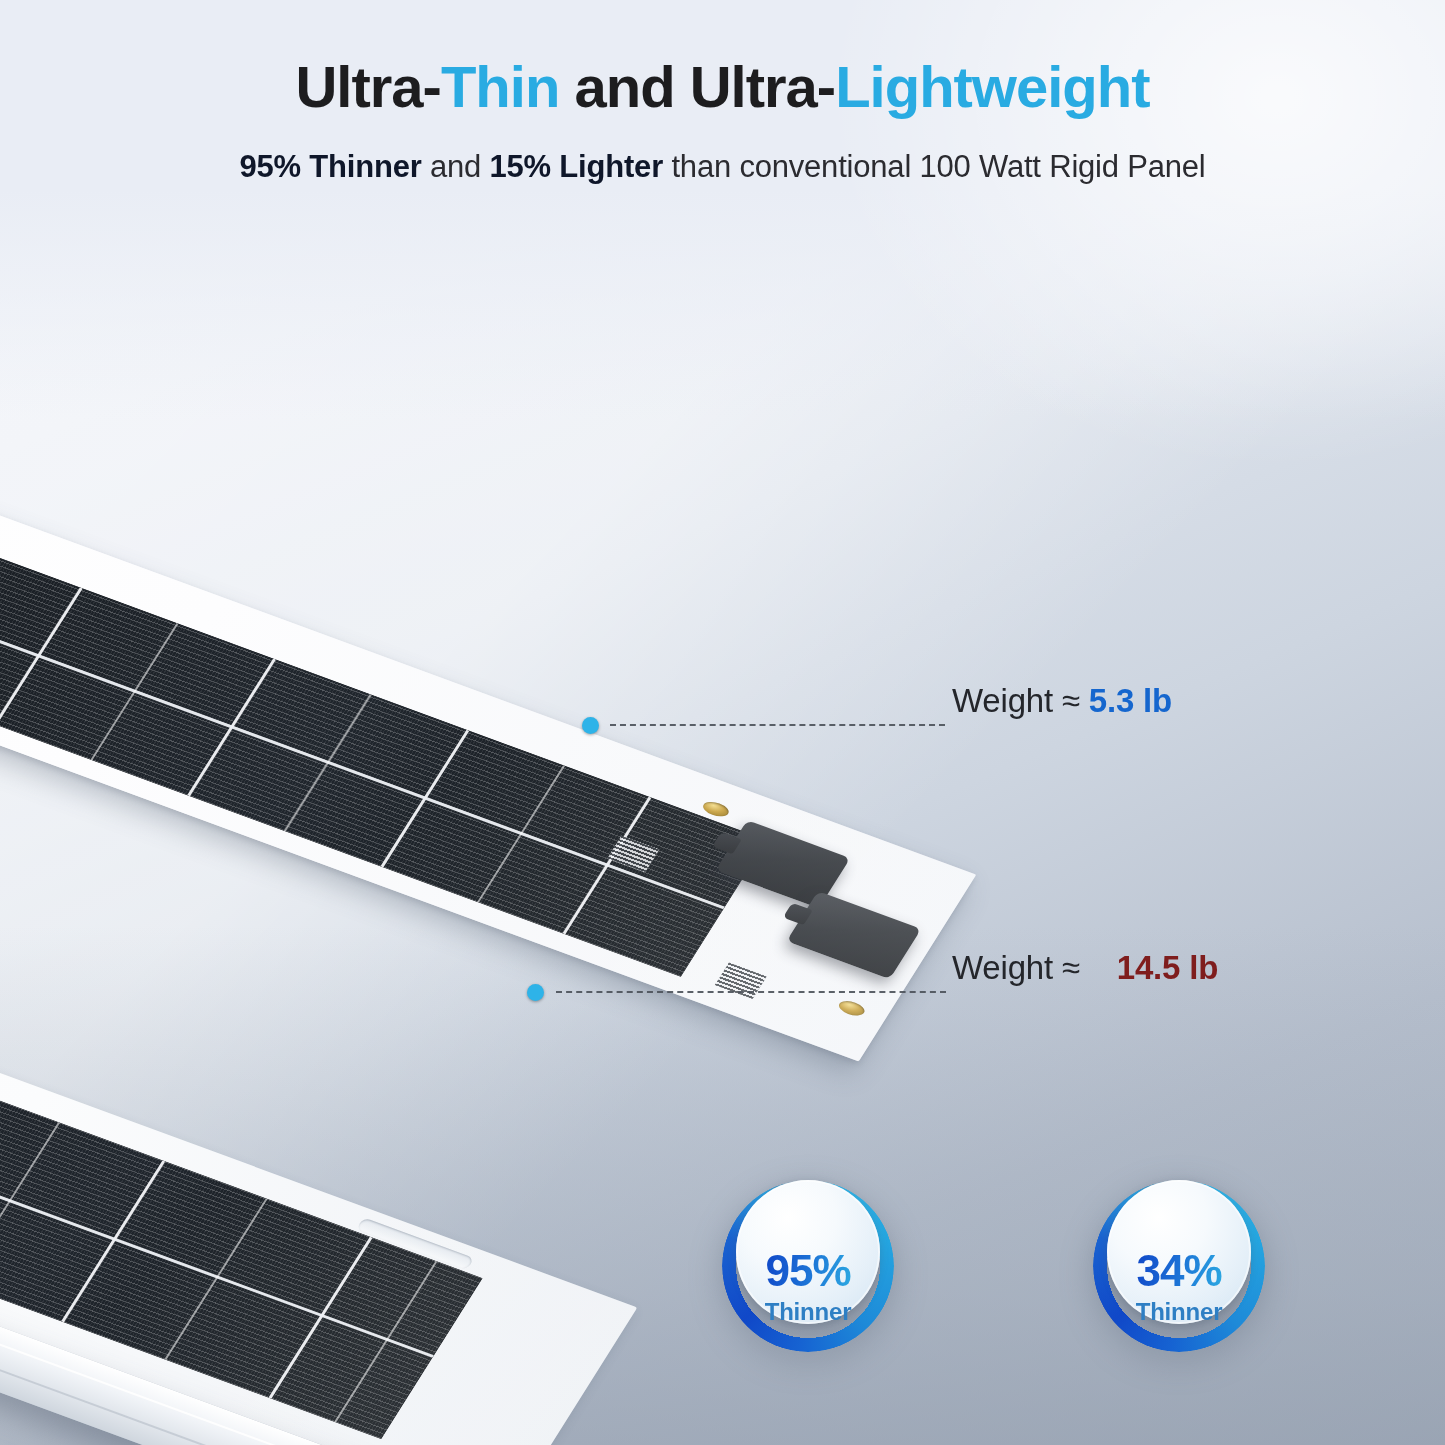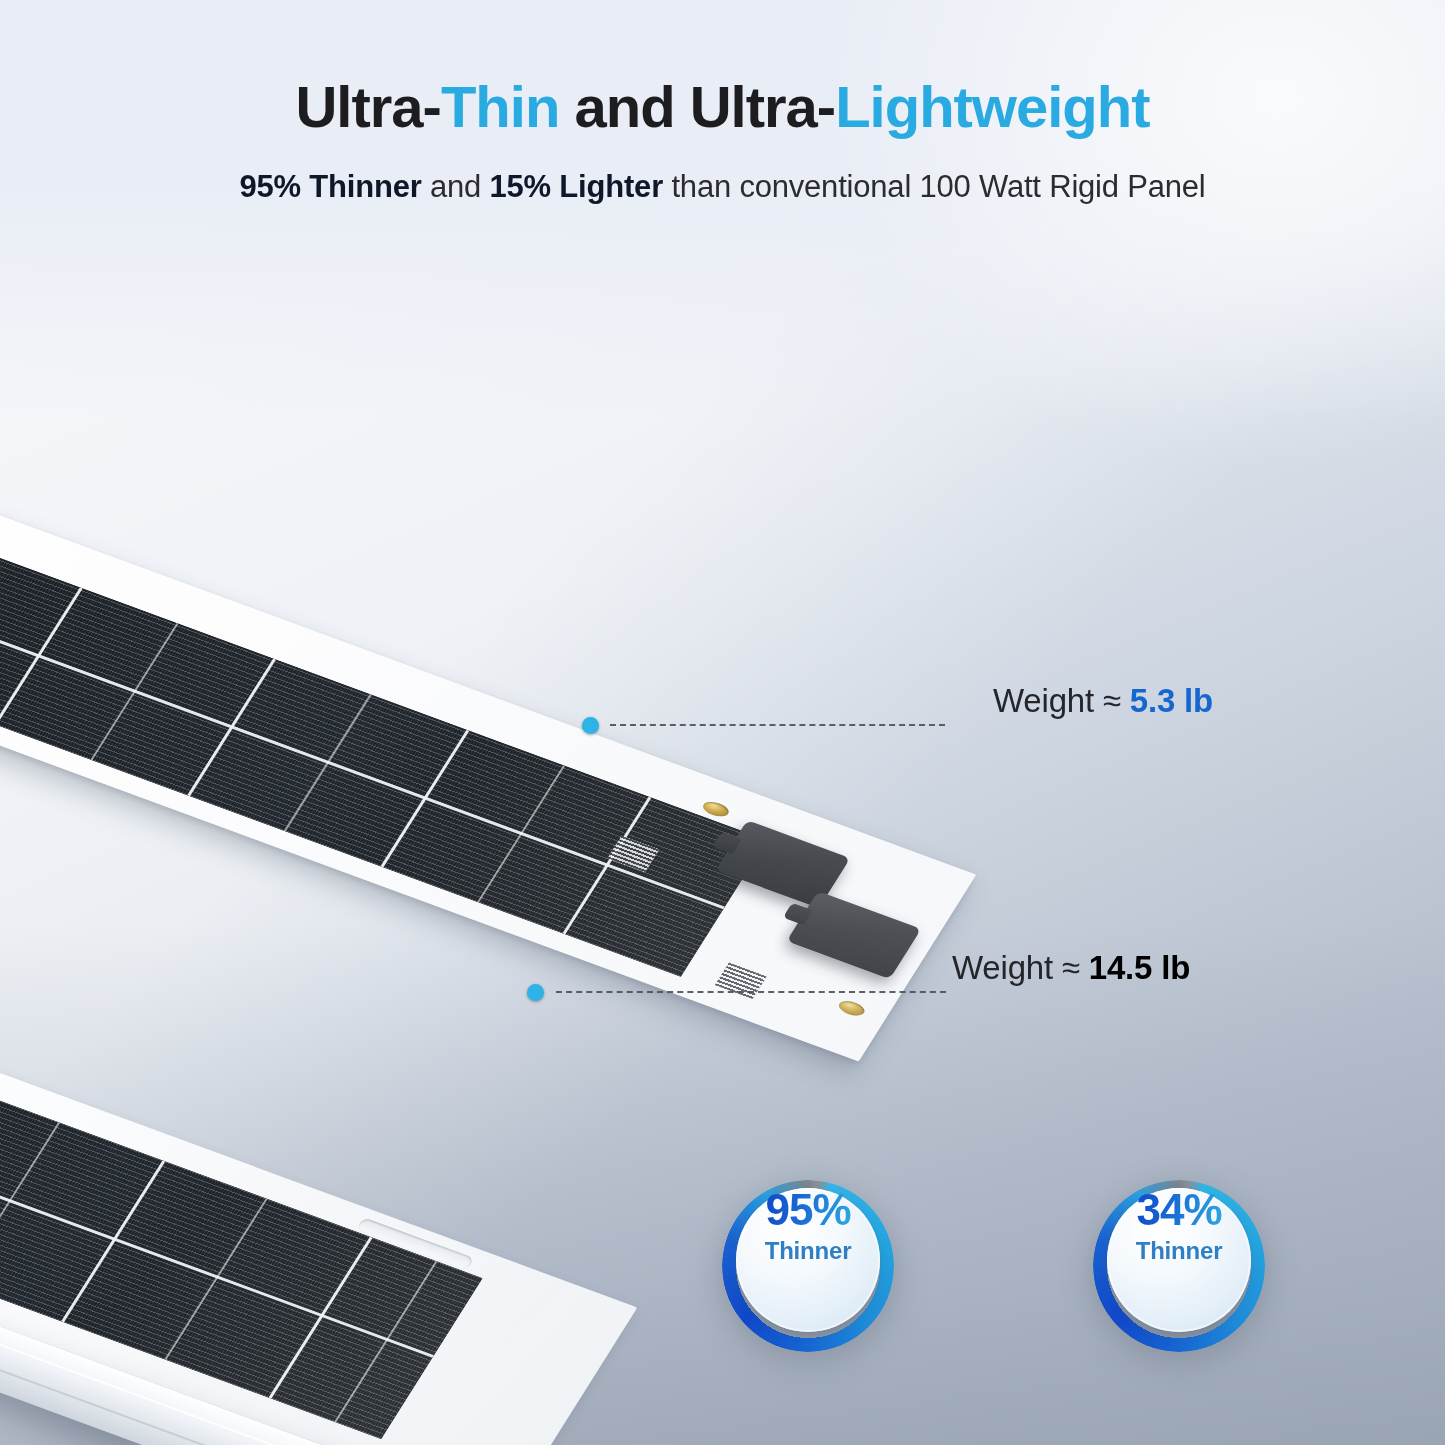--- a/index.html
+++ b/index.html
@@ -34,21 +34,21 @@
     background:radial-gradient(ellipse at 60% 35%, rgba(255,255,255,0.75) 0%, rgba(255,255,255,0.0) 65%);
   }
   .bg-bottom-dark{
     position:absolute;left:0;bottom:0;width:1445px;height:520px;
     background:linear-gradient(180deg,rgba(150,161,176,0) 0%,rgba(150,161,176,0.35) 70%,rgba(143,154,170,0.5) 100%);
   }
 
   
   .header{position:absolute;left:0;top:0;width:1445px;text-align:center;}
   .headline{
-    margin:0;padding-top:76px;
+    margin:0;padding-top:56px;
     font-size:58px;font-weight:bold;letter-spacing:-1px;
     color:#1d1d1f;line-height:1.06;white-space:nowrap;
   }
   .headline .cy{color:#29ABE2;}
   .subline{
     margin:0;padding-top:32px;
     font-size:31px;color:#2b2b30;white-space:nowrap;letter-spacing:-0.2px;
   }
   .subline b{font-weight:bold;color:#0f172a;}
 
@@ -150,43 +150,43 @@
     position:absolute;width:17px;height:17px;border-radius:50%;
     background:#2EB3E8;box-shadow:0 1px 3px rgba(0,0,0,.35);
   }
   .leader{
     position:absolute;height:0;border-top:2px dashed #4b5159;opacity:.9;
   }
   .callout{position:absolute;white-space:nowrap;}
   .co-line{font-size:33px;color:#24262b;letter-spacing:-0.2px;line-height:1.62;}
   .co-line b{font-weight:bold;}
   .co-blue b{color:#1566CE;}
-  .co-dark b{color:#000000;}
+  .co-dark b{color:#7f1d1d;margin-left:28px;}
 
   
   .badge{
     position:absolute;width:172px;height:172px;border-radius:50%;
     filter:drop-shadow(0 9px 16px rgba(70,82,100,0.33));
   }
   .badge-ring{
     position:absolute;inset:0;border-radius:50%;
     background:conic-gradient(from 0deg,
       #7d858f 0deg, #8a9199 7deg,
       #33B4E6 16deg, #25A6E0 70deg,
       #1E8AD8 135deg, #1663D2 185deg,
       #1048C8 230deg, #1A63D0 290deg,
       #2A9FDE 330deg, #7d858f 360deg);
     -webkit-mask:radial-gradient(circle, transparent 0 72px, #000 72px, #000 86px, transparent 86px);
             mask:radial-gradient(circle, transparent 0 72px, #000 72px, #000 86px, transparent 86px);
   }
   .badge-inner{
-    position:absolute;left:14px;top:8px;width:144px;height:144px;border-radius:50%;
+    position:absolute;left:14px;top:0;width:144px;height:144px;border-radius:50%;
     background:radial-gradient(circle at 36% 26%, #ffffff 0%, #f6fafd 34%, #e4eff8 68%, #cfe2f1 100%);
     box-shadow:0 3px 9px rgba(70,82,100,0.28), 0 0 0 2px rgba(255,255,255,0.55) inset;
-    display:flex;flex-direction:column;align-items:center;justify-content:flex-start;
+    display:flex;flex-direction:column;align-items:center;justify-content:flex-end;
   }
   .badge-pct{
     font-size:44px;font-weight:bold;letter-spacing:-1px;line-height:1;
     background:linear-gradient(100deg,#1048C8 0%,#1A6AD4 42%,#2CA9E2 100%);
     -webkit-background-clip:text;background-clip:text;color:transparent;
   }
   .badge-label{
     margin-top:7px;font-size:24px;color:#2E7FC4;letter-spacing:-0.2px;line-height:1;font-weight:bold;
   }
 </style>
@@ -250,21 +250,21 @@
       <div class="rigid-side"></div>
     </div>
 
     <div class="dot" style="left:582px;top:717px;"></div>
     <div class="leader" style="left:610px;top:724px;width:335px;"></div>
 
     <div class="dot" style="left:527px;top:984px;"></div>
     <div class="leader" style="left:556px;top:991px;width:390px;"></div>
   </div>
 
-  <div class="callout" style="left:952px;top:674px;margin-left:41px;">
+  <div class="callout" style="left:952px;top:674px;">
     <div class="co-line co-blue"><span>Weight ≈ </span><b>5.3 lb</b></div>
   </div>
 
   <div class="callout" style="left:952px;top:941px;">
     <div class="co-line co-dark"><span>Weight ≈ </span><b>14.5 lb</b></div>
   </div>
 
   <div class="badge" style="left:722px;top:1180px;">
     <div class="badge-ring"></div>
     <div class="badge-inner">

